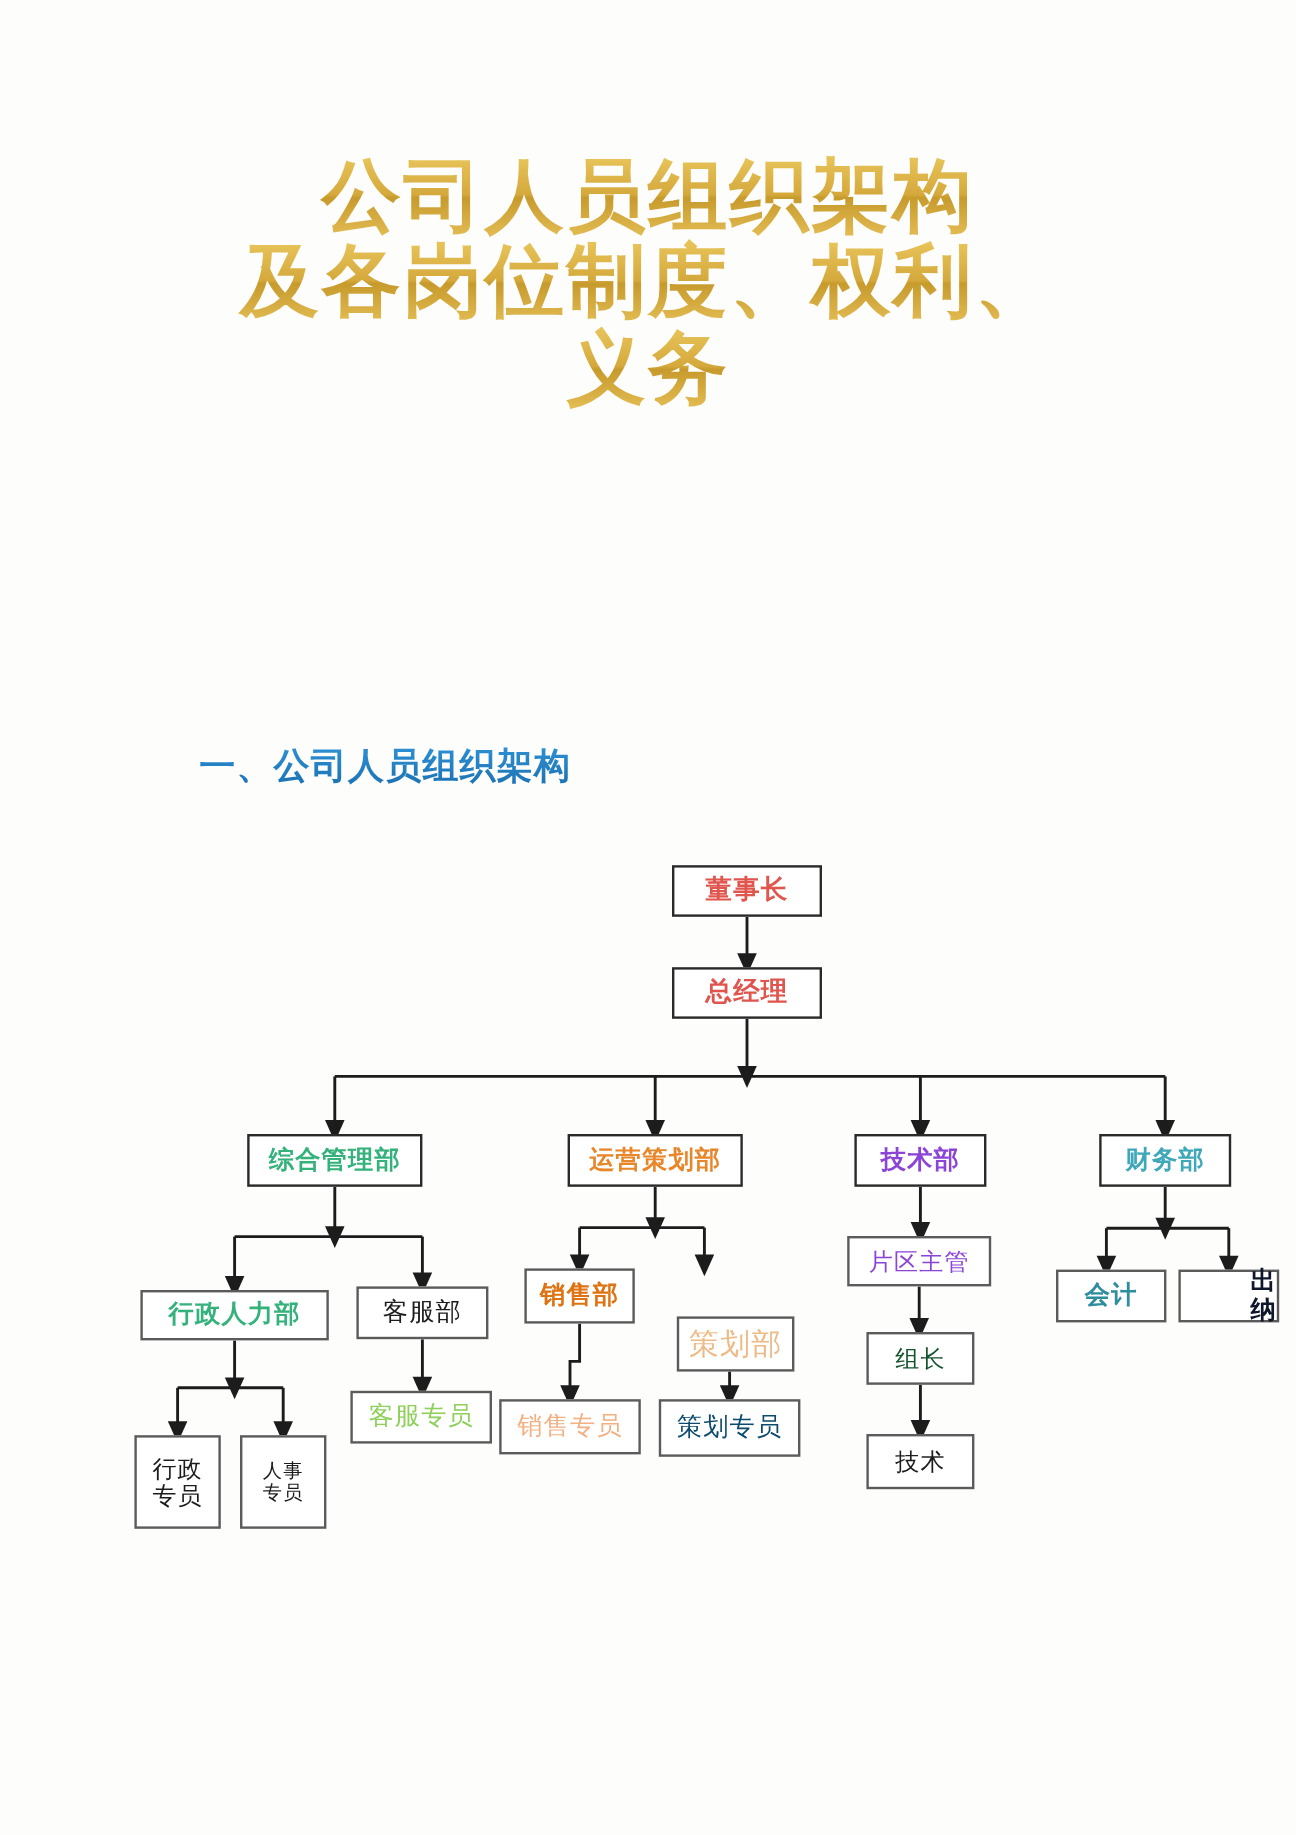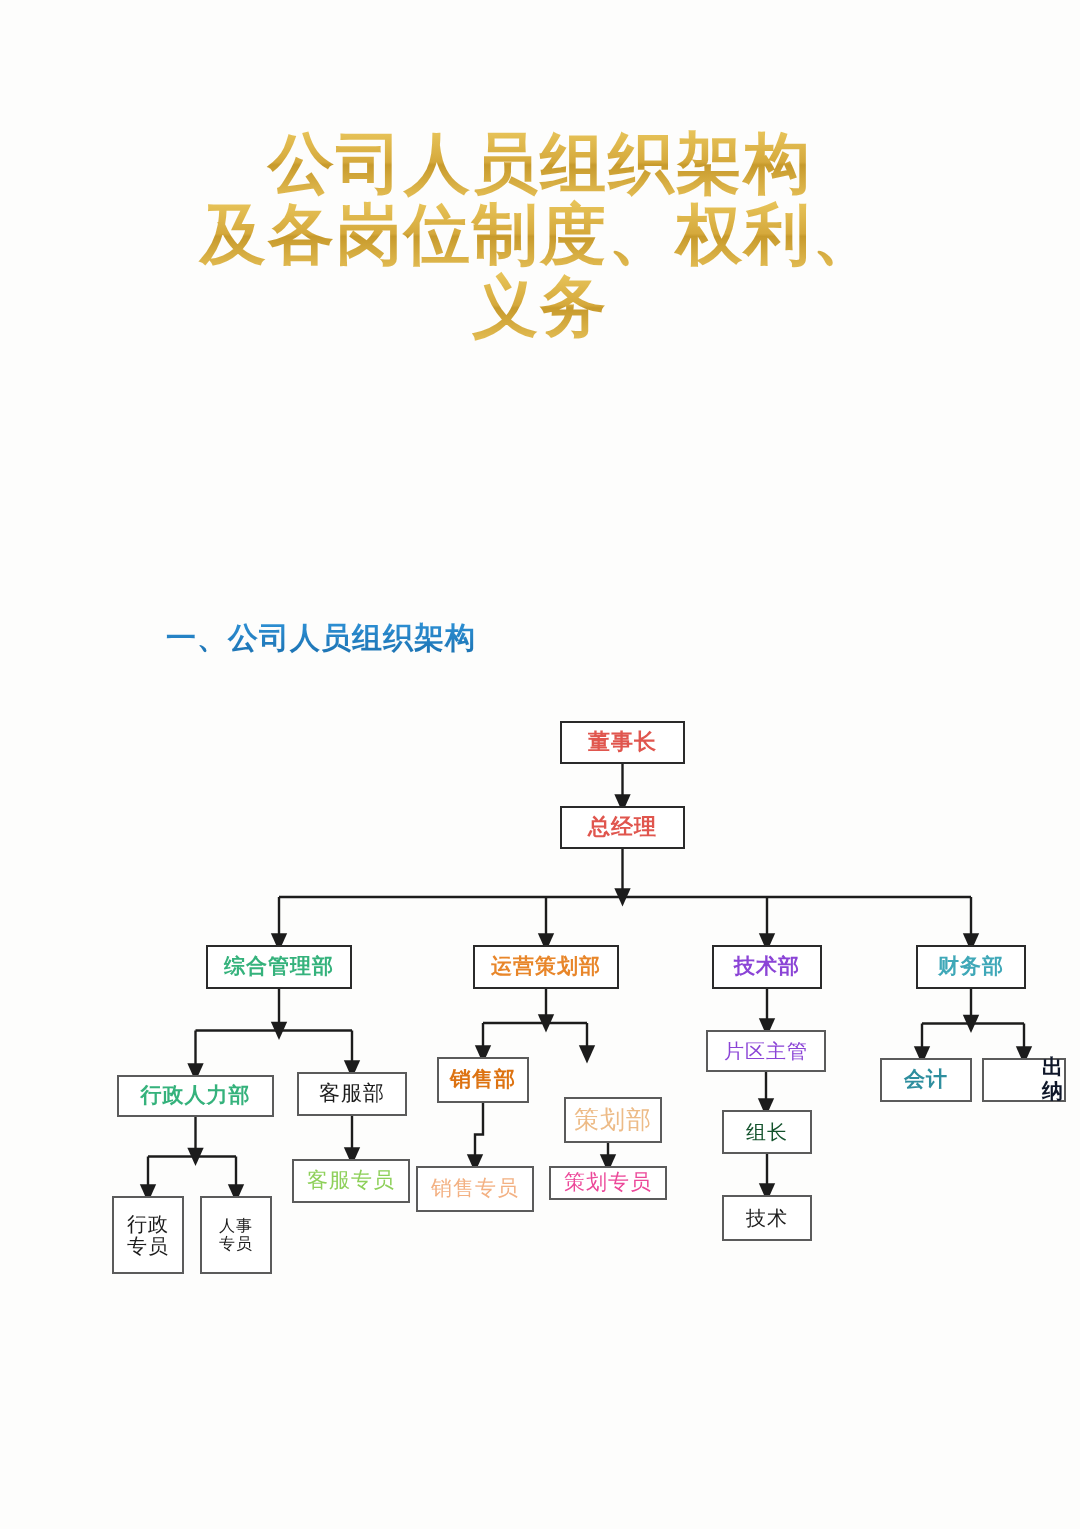--- a/index.html
+++ b/index.html
@@ -122,21 +122,21 @@
       <div class="node" style="left: 916px; top: 945px; width: 110px; height: 44px; color: rgb(63, 168, 184); font-size: 21px; font-weight: bold;">财务部</div>
       <div class="node grey" style="left: 117px; top: 1075px; width: 157px; height: 42px; color: rgb(53, 178, 124); font-size: 21px; font-weight: bold;">行政人力部</div>
       <div class="node grey" style="left: 297px; top: 1072px; width: 110px; height: 44px; color: rgb(28, 28, 28); font-size: 21px; font-weight: normal;">客服部</div>
       <div class="node grey" style="left: 437px; top: 1057px; width: 92px; height: 46px; color: rgb(221, 115, 18); font-size: 21px; font-weight: bold;">销售部</div>
       <div class="node grey" style="left: 564px; top: 1057px; width: 98px; height: 46px; color: rgb(237, 187, 135); font-size: 25px; font-weight: normal; margin-top: 40px;">策划部</div>
       <div class="node grey" style="left: 706px; top: 1030px; width: 120px; height: 42px; color: rgb(139, 68, 214); font-size: 20px; font-weight: normal;">片区主管</div>
       <div class="node grey" style="left: 880px; top: 1058px; width: 92px; height: 44px; color: rgb(46, 142, 158); font-size: 21px; font-weight: bold;">会计</div>
       <div class="node grey" style="left: 982px; top: 1058px; width: 84px; height: 44px; color: #0f172a; font-size: 21px; font-weight: bold; padding-left: 41px;">出纳</div>
       <div class="node grey" style="left: 292px; top: 1159px; width: 118px; height: 44px; color: rgb(142, 208, 90); font-size: 21px; font-weight: normal;">客服专员</div>
       <div class="node grey" style="left: 416px; top: 1166px; width: 118px; height: 46px; color: rgb(243, 177, 131); font-size: 21px; font-weight: normal;">销售专员</div>
-      <div class="node grey" style="left: 549px; top: 1166px; width: 118px; height: 34px; color: #ec4899; font-size: 21px; font-weight: normal;">策划专员</div>
+      <div class="node grey" style="left: 549px; top: 1166px; width: 118px; height: 48px; color: #0c4a6e; font-size: 21px; font-weight: normal;">策划专员</div>
       <div class="node grey" style="left: 722px; top: 1110px; width: 90px; height: 44px; color: #14532d; font-size: 20px; font-weight: normal;">组长</div>
       <div class="node grey" style="left: 112px; top: 1196px; width: 72px; height: 78px; color: rgb(28, 28, 28); font-size: 20px; font-weight: normal;">行政
 专员</div>
       <div class="node grey" style="left: 200px; top: 1196px; width: 72px; height: 78px; color: rgb(28, 28, 28); font-size: 16px; font-weight: normal;">人事
 专员</div>
       <div class="node grey" style="left: 722px; top: 1195px; width: 90px; height: 46px; color: rgb(28, 28, 28); font-size: 20px; font-weight: normal;">技术</div>
     </div>
 
 </div>
 

